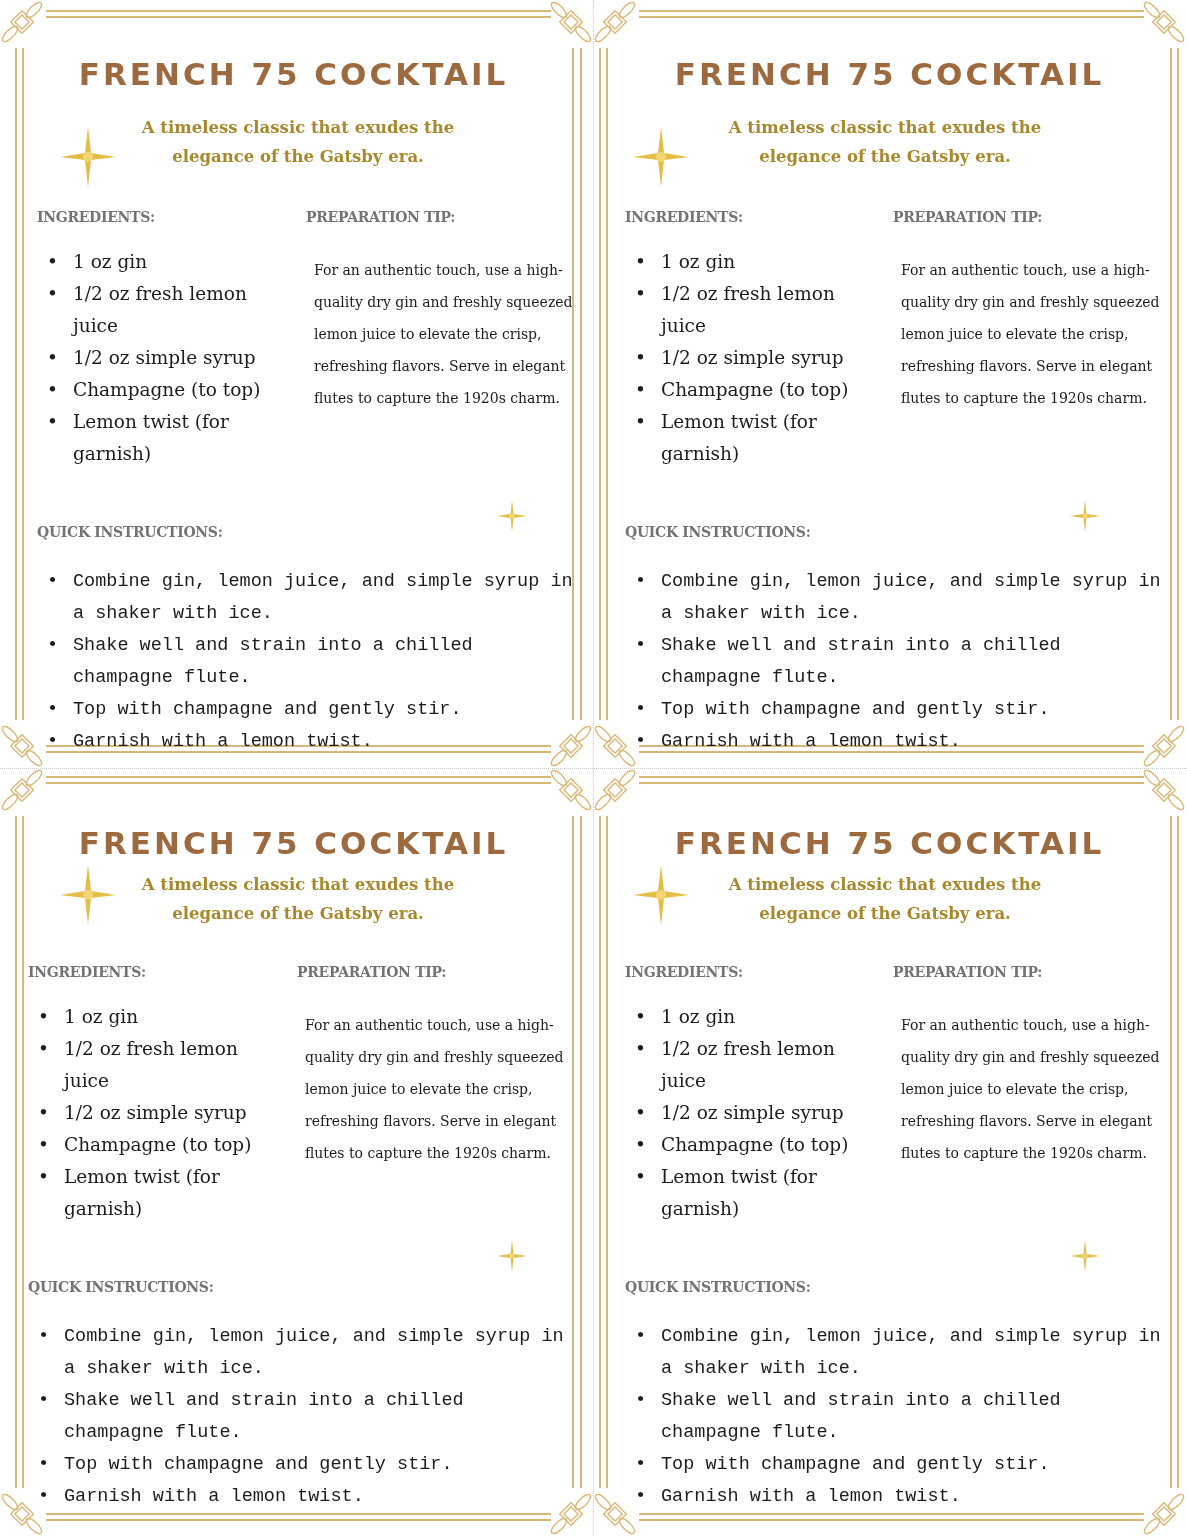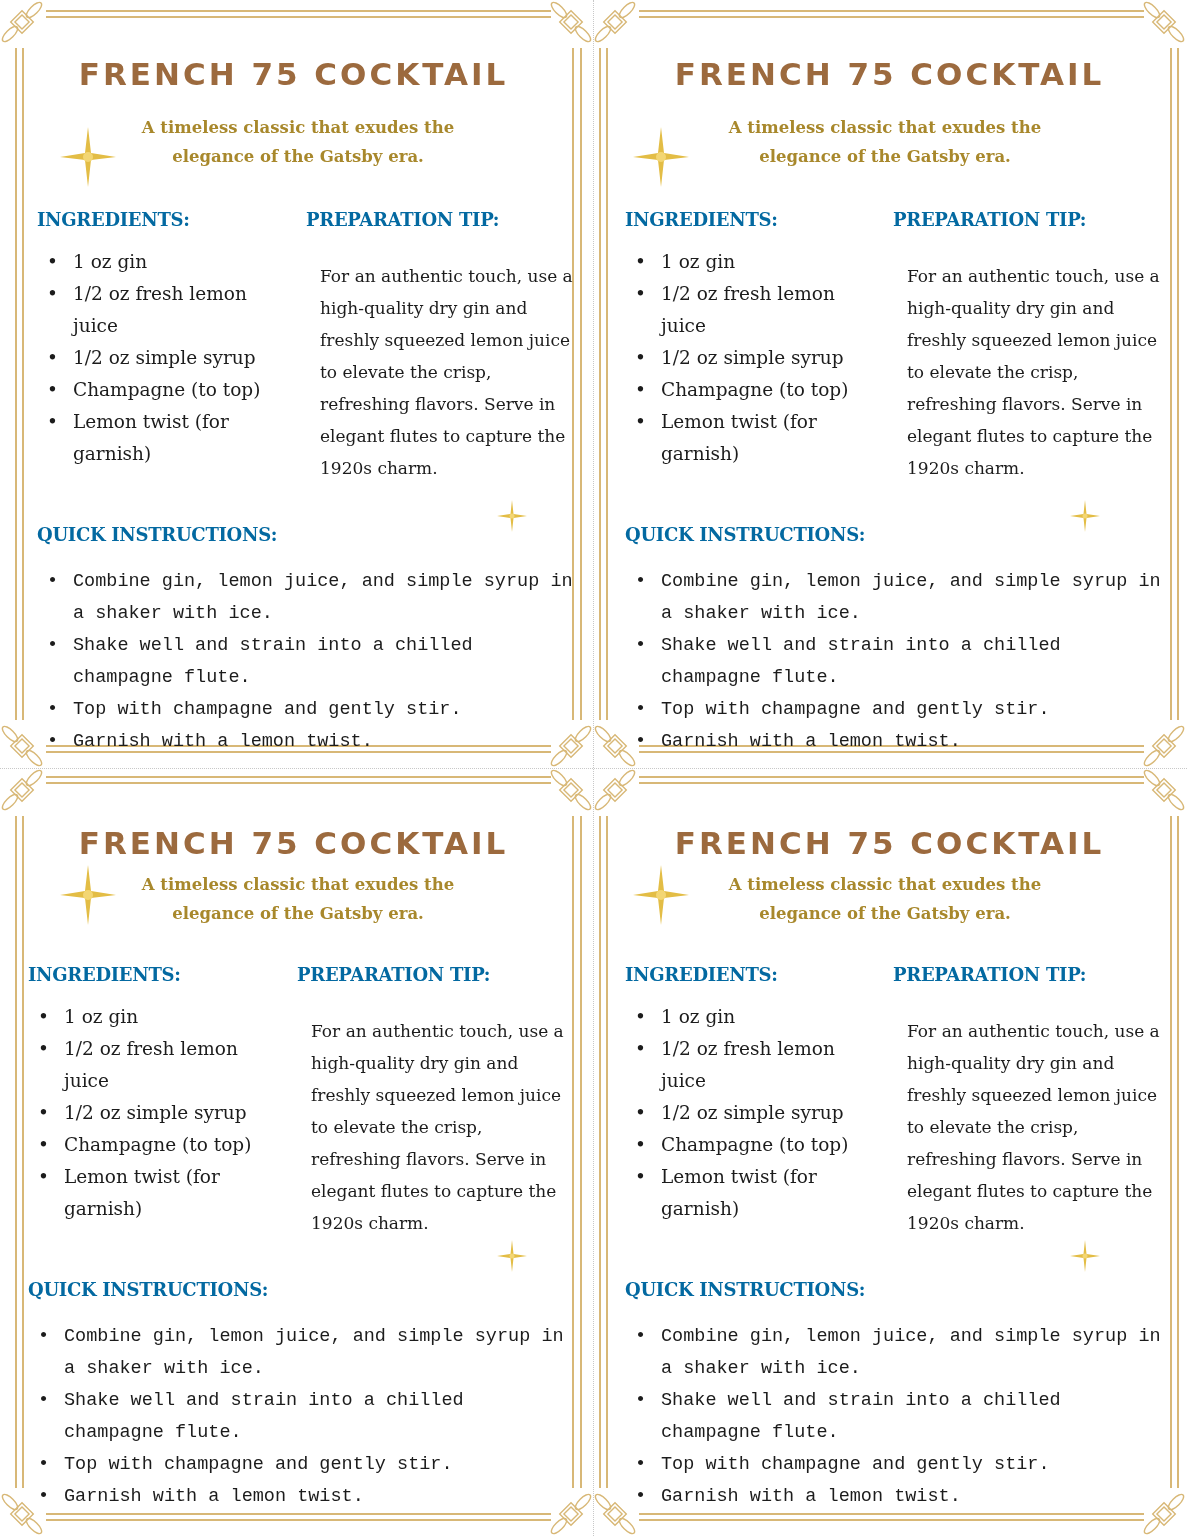--- a/index.html
+++ b/index.html
@@ -10,25 +10,25 @@
   .card { position:absolute; width:593px; height:768px; }
   .line-h { position:absolute; height:2px; background:#d8b877; }
   .line-v { position:absolute; width:2px; background:#d8b877; }
   .corner { position:absolute; width:44px; height:44px; }
   .title { position:absolute; left:0; width:100%; text-align:center;
            font-family:"DejaVu Sans","Liberation Sans",sans-serif; font-weight:bold;
            font-size:31px; letter-spacing:3px; color:#9c6a3e; }
   .subtitle { position:absolute; text-align:center; width:440px;
               font-family:"DejaVu Serif",serif; font-weight:bold; font-size:16.5px; line-height:29px; color:#a8882c; }
   .heading { position:absolute; font-family:"DejaVu Serif",serif; font-weight:bold;
-             font-size:18px; color:#0369a1; letter-spacing:-0.3px; }
+             font-size:14px; color:#737373; letter-spacing:-0.3px; }
   .list { position:absolute; margin:0; padding:0; list-style:none; font-size:18.5px; line-height:32px; }
   .list li { position:relative; padding-left:36px; }
   .list li::before { content:"•"; position:absolute; left:10px; top:0; color:#1c1c1c; }
-  .tip { position:absolute; font-size:17px; line-height:32px; width:260px; margin:14px; }
+  .tip { position:absolute; font-size:14px; line-height:32px; width:260px; margin:8px; }
   .sparkle-big { position:absolute; width:56px; height:60px; }
   .sparkle-small { position:absolute; width:30px; height:32px; }
   .ing-list { width:240px; }
   .inst-list { width:540px;font-family:Liberation Mono, monospace; }
 </style>
 </head>
 <body>
 
 <div class="cut-v"></div>
 <div class="cut-h"></div>

